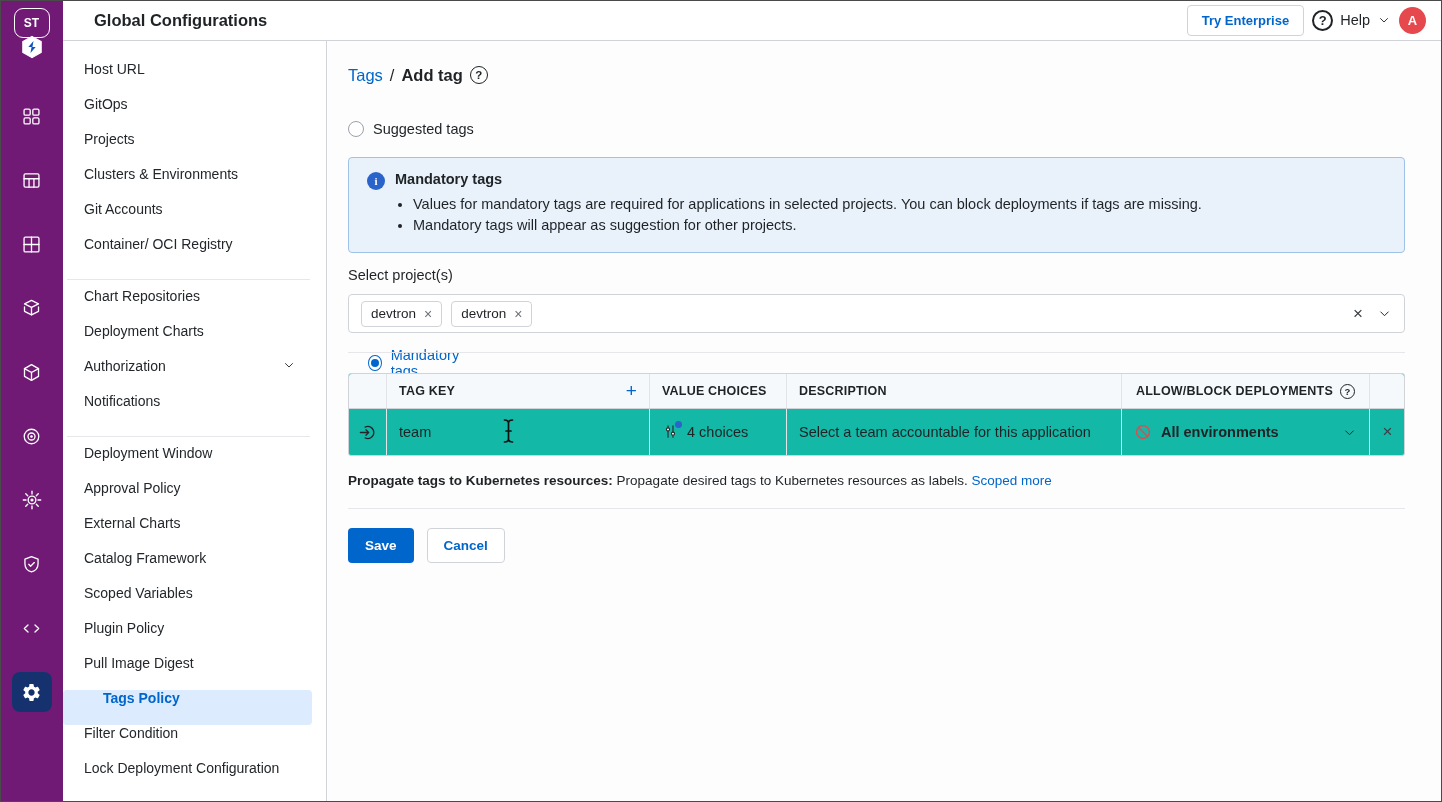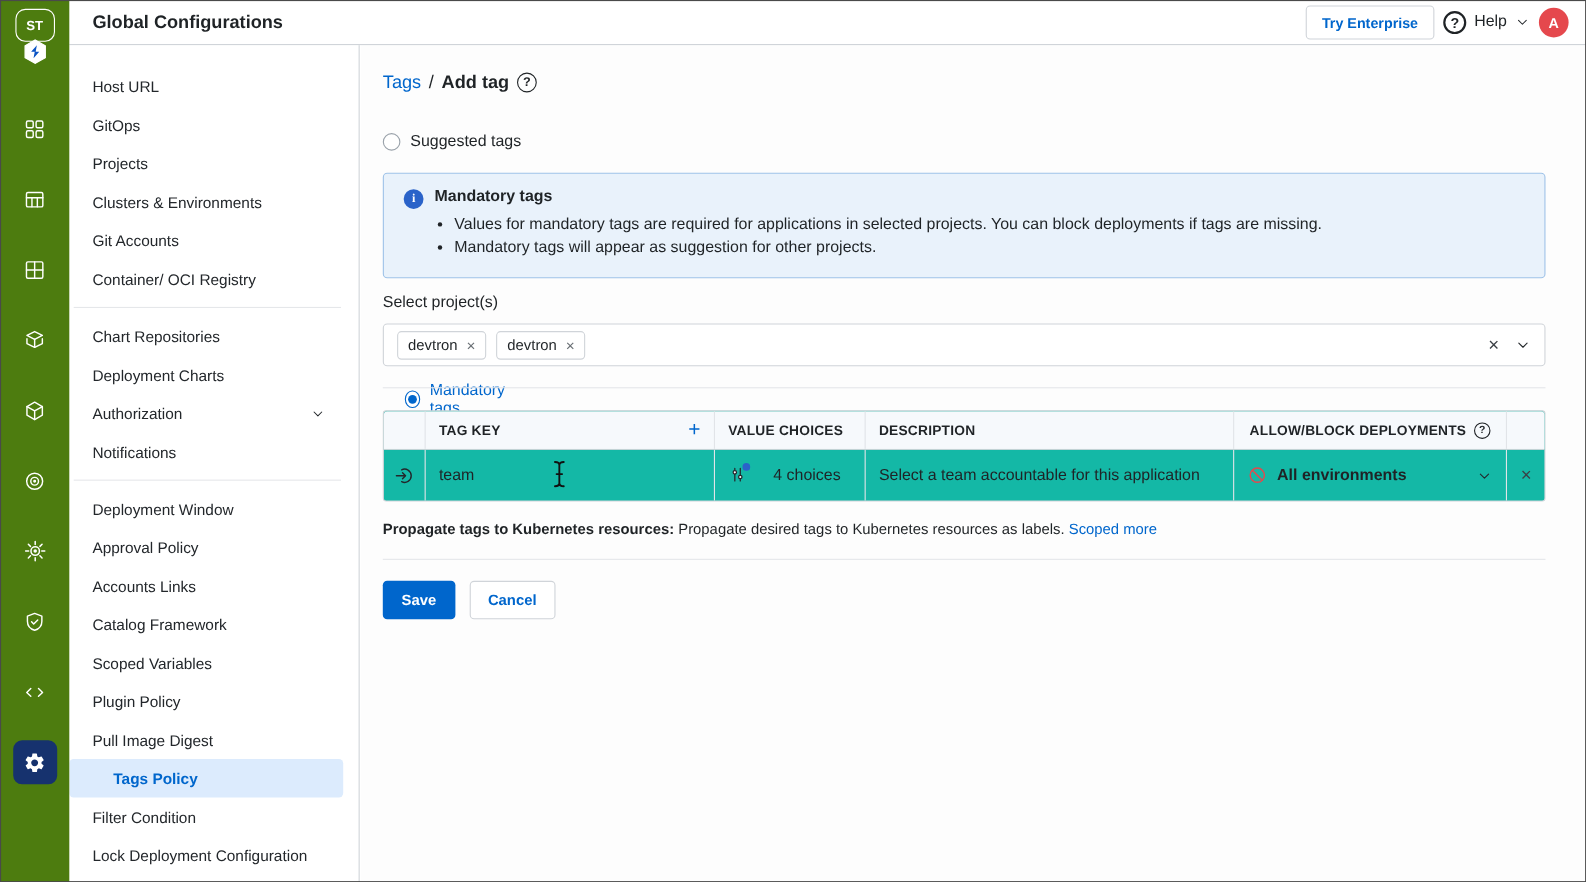--- a/index.html
+++ b/index.html
@@ -1,42 +1,42 @@
 <!DOCTYPE html>
 <html><head>
 <meta charset="utf-8">
 <style>
   * { margin:0; padding:0; box-sizing:border-box; }
   html,body { width:1442px; height:802px; overflow:hidden; }
   body { font-family:"Liberation Sans", sans-serif; color:#1f2326; background:#fff; position:relative; }
   .frame { position:absolute; inset:0; border:1px solid #4a4a4a; z-index:50; pointer-events:none; }
 
   
-  .iconbar { position:absolute; left:0; top:0; width:63px; height:802px; background:#4d7c0f; z-index:10; }
+  .iconbar { position:absolute; left:0; top:0; width:63px; height:802px; background:#701a75; z-index:10; }
   .brand { display:flex; flex-direction:column; align-items:center; padding-top:8px; }
   .st-badge { width:36px; height:30px; border:1.6px solid #fff; border-radius:9px; color:#fff; font-size:12px; font-weight:bold; display:flex; align-items:center; justify-content:center; }
   .hex-logo { margin-top:-4px; }
   .navicons { display:flex; flex-direction:column; align-items:center; gap:24px; margin-top:32px; }
   .navicon { width:40px; height:40px; display:flex; align-items:center; justify-content:center; border-radius:8px; cursor:pointer; }
   .navicon.active { background:#16326e; }
   .navicon svg { stroke:#fff; fill:none; stroke-width:1.5; stroke-linecap:round; stroke-linejoin:round; }
 
   
   .topbar { position:absolute; left:63px; top:0; right:0; height:41px; background:#fff; border-bottom:1px solid #d0d4d9; display:flex; align-items:center; padding:0 16px 0 21px; z-index:5; }
-  .topbar h1 { font-size:16.5px; font-weight:bold; color:#1f2326; }
+  .topbar h1 { font-size:16.5px; font-weight:bold; color:#1f2326;margin-left:10px; }
   .topbar-right { margin-left:auto; display:flex; align-items:center; gap:8px; }
   .try-btn { border:1px solid #d0d4d9; border-radius:4px; background:#fff; color:#0066cc; font-weight:bold; font-size:13px; padding:7px 14px; cursor:pointer; font-family:inherit; }
   .help-group { display:flex; align-items:center; gap:7px; cursor:pointer; }
   .qmark { width:21px; height:21px; border:2px solid #1f2326; border-radius:50%; font-size:13px; font-weight:bold; display:flex; align-items:center; justify-content:center; }
   .help-label { font-size:14.5px; }
   .avatar { width:27px; height:27px; border-radius:50%; background:#e5484d; color:#fff; font-size:13px; font-weight:bold; display:flex; align-items:center; justify-content:center; cursor:pointer; }
 
   
   .navpanel { position:absolute; left:63px; top:41px; width:264px; bottom:0; background:#fff; border-right:1px solid #d0d4d9; padding-top:20px; overflow:hidden; }
-  .navitem { height:35px; display:flex; align-items:center; padding:0 16px 0 21px; font-size:14px; color:#23272b; cursor:pointer; margin-right:14px; border-radius:4px; }
+  .navitem { height:35px; display:flex; align-items:flex-start; padding:0 16px 0 21px; font-size:14px; color:#23272b; cursor:pointer; margin-right:14px; border-radius:4px; }
   .navitem .chev { margin-left:auto; }
   .navitem.active { background:#dcebfd; color:#0066cc; font-weight:bold;padding-left:40px; }
   .navdivider { height:1px; background:#e5e7ea; margin:8px 16px 8px 4px; }
 
   
   .main { position:absolute; left:328px; top:41px; right:1px; bottom:0; background:#fdfdfd; }
 
   .breadcrumb { position:absolute; top:25px; left:20px; display:flex; align-items:flex-start; gap:7px; font-size:16.5px; }
   .crumb-link { color:#0066cc; cursor:pointer; }
   .crumb-sep { color:#1f2326; }
@@ -69,21 +69,21 @@
   .tagtable { position:absolute; top:332px; left:20px; width:1057px; border:1px solid #d0d4d9; border-radius:3px; background:#14b8a6; }
   .trow { display:grid; grid-template-columns:37px 263px 137px 335px 248px 36px; }
   .thead { height:35px; background:#f6f9fc; border-bottom:1px solid #d0d4d9; border-radius:3px 3px 0 0; }
   .tbody-row { height:46px; }
   .tcell { display:flex; align-items:center; padding:0 12px; border-left:1px solid #e1e4e8; overflow:hidden; }
   .tcell:first-child { border-left:none; justify-content:center; padding:0; }
   .thead .tcell { font-size:12.5px; font-weight:bold; color:#1f2326; letter-spacing:.2px; }
   .plus { margin-left:auto; color:#0066cc; font-size:19px; font-weight:normal; cursor:pointer; }
   .cell-key { position:relative; font-size:14.5px; }
   .ibeam { position:absolute; left:113px; top:8px; }
-  .choices { display:flex; align-items:center; gap:23px; font-size:14.5px; cursor:pointer; }
+  .choices { display:flex; align-items:center; gap:7px; font-size:14.5px; cursor:pointer; }
   .sliders-wrap { position:relative; width:18px; height:18px; }
   .bluedot { position:absolute; top:-2px; right:-2px; width:7px; height:7px; border-radius:50%; background:#2a63c9; }
   .cell-desc { font-size:14.5px; }
   .cell-allow { gap:9px; font-size:14.5px; font-weight:bold; cursor:pointer; }
   .cell-allow .chev { margin-left:auto; }
   .head-allow { justify-content:center; gap:7px; }
   .qmark-xs { width:15px; height:15px; border:1.4px solid #1f2326; border-radius:50%; font-size:9.5px; font-weight:bold; display:flex; align-items:center; justify-content:center; }
   .row-x { font-size:17px; color:#3b4045; cursor:pointer; justify-content:center; display:flex; align-items:center; }
 
   .propagate { position:absolute; top:432px; left:20px; font-size:13.5px; }
@@ -230,21 +230,21 @@
       <span>Notifications</span>
     </div>
   <div class="navdivider"></div>
   <div class="navitem">
       <span>Deployment Window</span>
     </div>
   <div class="navitem">
       <span>Approval Policy</span>
     </div>
   <div class="navitem">
-      <span>Accounts Links</span>
+      <span>External Charts</span>
     </div>
   <div class="navitem">
       <span>Catalog Framework</span>
     </div>
   <div class="navitem">
       <span>Scoped Variables</span>
     </div>
   <div class="navitem">
       <span>Plugin Policy</span>
     </div>

